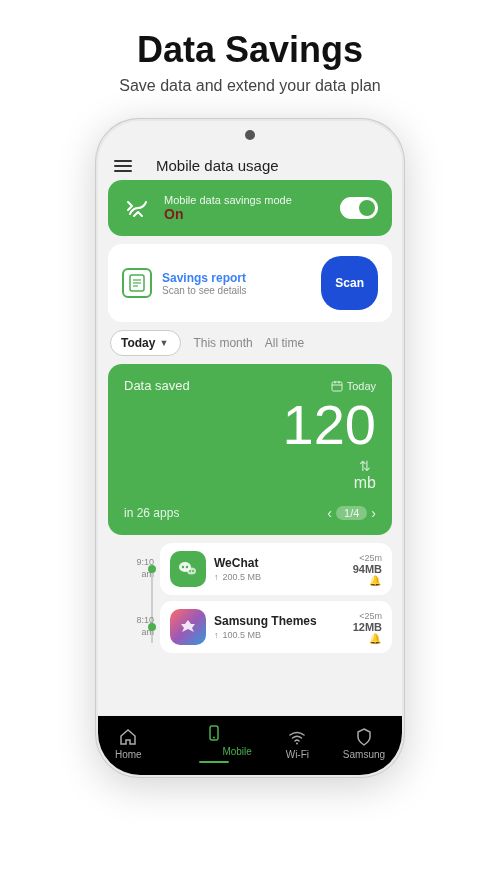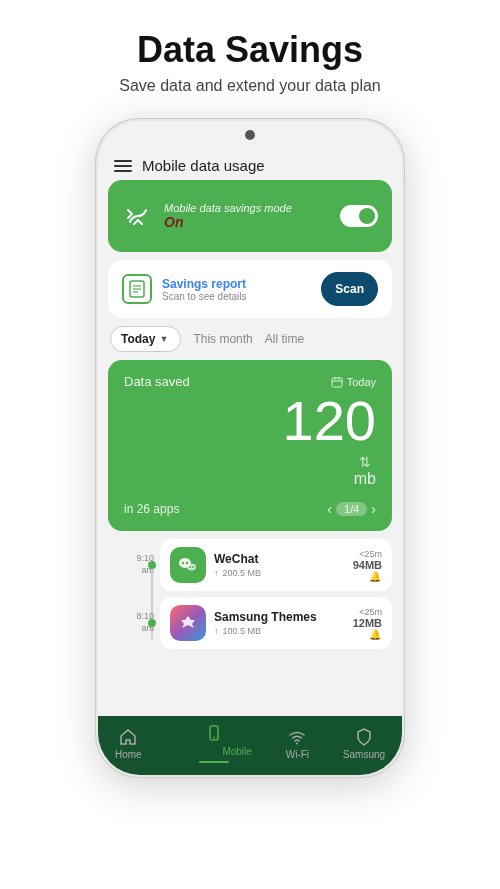--- a/index.html
+++ b/index.html
@@ -74,21 +74,21 @@
       overflow: hidden;
       display: flex;
       flex-direction: column;
     }
 
     
     .top-bar {
       display: flex;
       align-items: center;
       padding: 8px 16px 6px;
-      gap: 10px;
+      gap: 24px;
       background: #f2f2f2;
     }
     .hamburger-icon {
       display: flex;
       flex-direction: column;
       gap: 3px;
       cursor: pointer;
     }
     .hamburger-icon span {
       display: block;
@@ -111,25 +111,24 @@
       display: flex;
       flex-direction: column;
       gap: 8px;
     }
     .content::-webkit-scrollbar { display: none; }
 
     
     .green-banner {
       background: #4caf50;
       border-radius: 14px;
-      padding: 20px 14px;
+      padding: 12px 14px;
       display: flex;
       align-items: center;
       justify-content: space-between;
-      font-style: italic;
     }
     .green-banner-left {
       display: flex;
       align-items: center;
       gap: 10px;
     }
     .save-icon {
       width: 32px;
       height: 32px;
       display: flex;
@@ -192,25 +191,25 @@
     .card-text .card-title {
       font-size: 12px;
       font-weight: 600;
       color: #3b82f6;
     }
     .card-text .card-sub {
       font-size: 10px;
       color: #888;
     }
     .scan-btn {
-      background: #0c4a6e;
+      background: #1d4ed8;
       color: #fff;
       border: none;
       border-radius: 20px;
-      padding: 10px 14px;
+      padding: 20px 14px;
       font-size: 12px;
       font-weight: 600;
       cursor: pointer;
     }
 
     
     .period-selector {
       display: flex;
       align-items: center;
       gap: 12px;
@@ -414,21 +413,21 @@
       font-weight: 600;
       color: #555;
     }
     .app-limit {
       font-size: 9px;
       color: #888;
     }
 
     
     .bottom-nav {
-      background: #14532d;
+      background: #000000;
       display: flex;
       align-items: center;
       justify-content: space-around;
       padding: 8px 0 12px;
       border-top: 1px solid #eee;
       margin-top: auto;
     }
     .nav-item {
       display: flex;
       flex-direction: column;

